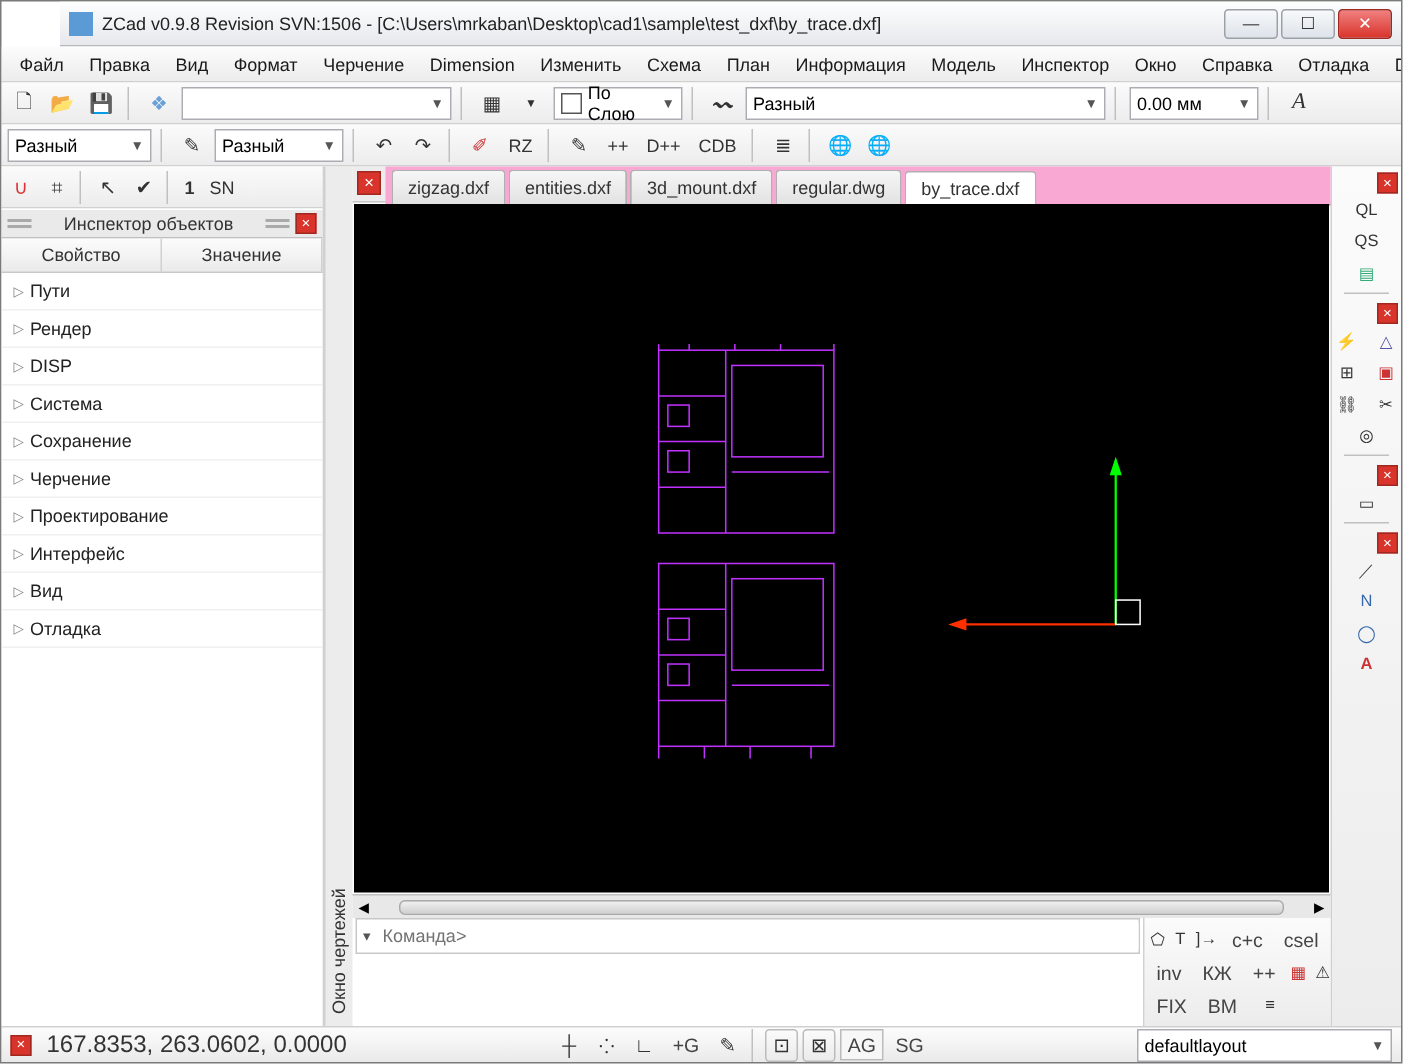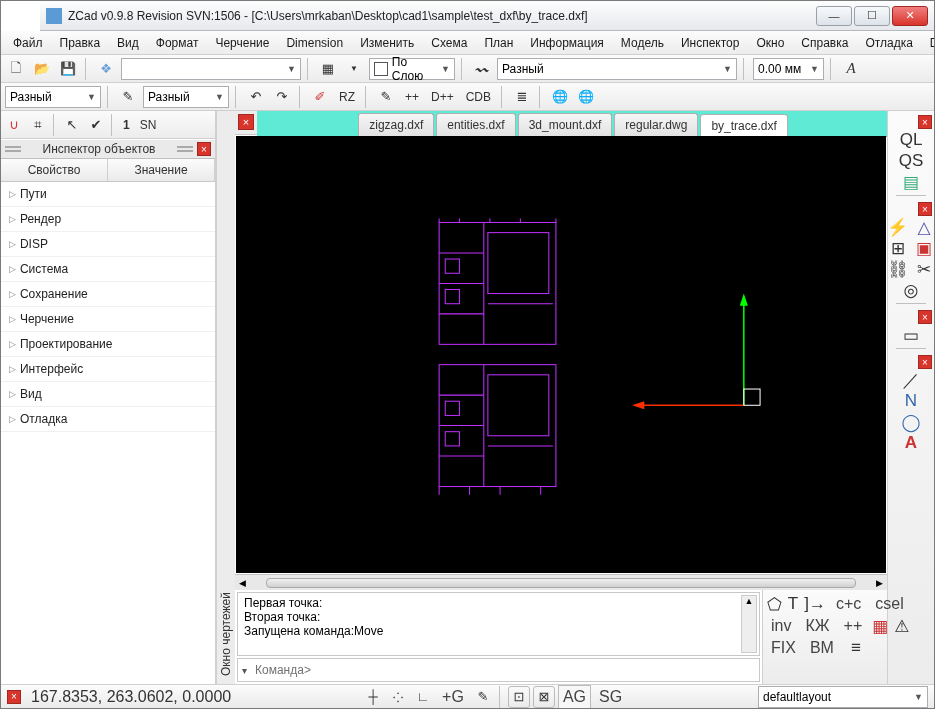--- a/index.html
+++ b/index.html
@@ -26,41 +26,41 @@
   .panelhdr .xbtn{ width:14px; height:14px; background:#d9342b; color:#fff; font-size:10px; display:flex; align-items:center; justify-content:center; border:1px solid #a02820; margin-right:4px;}
   .gridhdr { display:flex; background:linear-gradient(#fcfcfc,#eaeaea); border-bottom:1px solid #c8c8c8;}
   .gridhdr div { flex:1; padding:4px 6px; border-right:1px solid #d0d0d0; text-align:center; color:#333;}
   .tree { flex:1; background:#fff; overflow:auto;}
   .treeitem { padding:5px 8px; color:#222; display:flex; align-items:center; gap:4px; border-bottom:1px solid #f0f0f0;}
   .treeitem .exp { font-size:9px; color:#888;}
   .center { flex:1; display:flex; flex-direction:column; position:relative;}
   .vtabtext { writing-mode: vertical-rl; transform: rotate(180deg); font-size:12px; color:#333; padding:8px 2px; background:#ececec; border-right:1px solid #d0d0d0;}
   .doctrack{ display:flex; height:24px; background:#ececec; border-bottom:1px solid #c8c8c8;}
   .doctrack .xbtn{ width:16px; height:16px; background:#d9342b; color:#fff; font-size:11px; display:flex; align-items:center; justify-content:center; border:1px solid #a02820; margin:3px;}
-  .tabs { display:flex; align-items:flex-end; height:26px; background:#5eead4; padding-left:4px; border-bottom:1px solid #999;justify-content:center;}
+  .tabs { display:flex; align-items:flex-end; height:26px; background:#f9a8d4; padding-left:4px; border-bottom:1px solid #999;}
   .tab { padding:4px 10px; background:linear-gradient(#f6f6f6,#e2e2e2); border:1px solid #b0b0b0; border-bottom:none; margin-right:2px; border-radius:3px 3px 0 0; color:#333;}
   .tab.active { background:#fff; position:relative; top:1px;}
   .canvaswrap{ flex:1; display:flex; flex-direction:row; }
   .canvas { flex:1; background:#000; position:relative; margin:1px;}
   .hscroll { height:16px; background:#e8e8e8; border-top:1px solid #c0c0c0; display:flex; align-items:center;}
   .hscroll .thumb{ flex:1; height:10px; background:linear-gradient(#f0f0f0,#d0d0d0); border:1px solid #aaa; margin:0 16px; border-radius:4px;}
   .cmdlog { height:64px; background:#fff; border:1px solid #c8c8c8; margin:2px; padding:3px 6px; font-size:12px; overflow:auto; position:relative;}
   .cmdline { height:24px; display:flex; align-items:center; background:#fff; border:1px solid #c8c8c8; margin:0 2px 2px 2px;}
   .cmdline .arrow{padding:0 4px;color:#555;font-size:10px;}
   .cmdline .prompt{ padding:0 4px; color:#737373;}
   .cmdline input{ flex:1; border:none; outline:none; font-size:12px; padding:2px;}
   .rightcol { width:47px; background:linear-gradient(#fbfbfb,#ececec); border-left:1px solid #d0d0d0; display:flex; flex-direction:column; align-items:center; padding:2px 0; gap:1px;}
   .rightcol .xclose{width:14px;height:14px;background:#d9342b;color:#fff;font-size:10px;display:flex;align-items:center;justify-content:center;align-self:flex-end;margin:2px 2px 0 0;border:1px solid #a02820;}
-  .rbtn { width:26px; height:20px; display:flex; align-items:center; justify-content:center; font-size:17px; color:#333; border:1px solid transparent; border-radius:3px;}
+  .rbtn { width:26px; height:20px; display:flex; align-items:center; justify-content:center; font-size:11px; color:#333; border:1px solid transparent; border-radius:3px;}
   .rsep{width:30px; height:2px; border-top:1px solid #c0c0c0; margin:2px 0;}
   .statusbar { height:24px; background:linear-gradient(#fcfcfc,#eaeaea); border-top:1px solid #d0d0d0; display:flex; align-items:center; padding:0 6px; gap:10px;}
   .statusbar .xbtn{ width:14px; height:14px; background:#d9342b; color:#fff; font-size:10px; display:flex; align-items:center; justify-content:center; border:1px solid #a02820;}
   .coord { color:#333; font-size:16px; min-width:200px;}
   .stgrp { display:flex; gap:3px; align-items:center;}
-  .tag { padding:2px 4px; font-size:16px; color:#444; border:1px solid transparent;}
+  .tag { padding:2px 4px; font-size:13px; color:#444; border:1px solid transparent;}
   .tag.box{border-color:#bbb; background:#f7f7f7;}
   svg.floorplan line, svg.floorplan rect { stroke:#c030ff; stroke-width:1; fill:none;}
 </style>
 </head>
 <body>
 
 <div class="titlebar">
   <div class="icon"></div>
   <div class="title">ZCad v0.9.8 Revision SVN:1506 - [C:\Users\mrkaban\Desktop\cad1\sample\test_dxf\by_trace.dxf]</div>
   <div class="winbtns">
@@ -107,21 +107,21 @@
     <span>По Слою</span>
     <span class="arrow">▼</span>
   </div>
   <div class="sep"></div>
   <div class="tbtn">〰</div>
   <div class="combo" style="width:240px">
     <span>Разный</span>
     <span class="arrow">▼</span>
   </div>
   <div class="sep"></div>
-  <div class="combo" style="width:71px">
+  <div class="combo" style="width:86px">
     <span>0.00 мм</span>
     <span class="arrow">▼</span>
   </div>
   <div class="sep"></div>
   <div class="tbtn" style="font-style:italic;font-family:serif;font-size:15px">A</div>
 </div>
 
 <div class="toolbar">
   <div class="combo" style="width:96px">
     <span>Разный</span>
@@ -272,29 +272,20 @@
         </svg>
       </div>
     </div>
     <div class="hscroll">
       <span style="padding:0 4px;font-size:9px">◀</span>
         <div class="thumb"></div>
         <span style="padding:0 4px;font-size:9px">▶</span>
     </div>
     <div style="display:flex">
       <div style="flex:1;display:flex;flex-direction:column">
-        <div class="cmdlog">
-
-          <div>Первая точка:</div>
-          <div>Вторая точка:</div>
-          <div>Запущена команда:Move</div>
-          <div style="position:absolute;right:2px;top:2px;bottom:2px;width:16px;background:#eee;border:1px solid #ccc">
-              <div style="font-size:9px;text-align:center">▲</div>
-            </div>
-        </div>
         <div class="cmdline">
           <span class="arrow">▾</span>
           <span class="prompt">Команда&gt;</span>
           <input type="text" style="">
         </div>
       </div>
       <div style="width:125px;background:linear-gradient(#fbfbfb,#ececec);border-left:1px solid #d0d0d0;padding:3px">
         <div style="display:flex;gap:4px;align-items:center;height:22px">
           <span class="rbtn">⬠</span>
           <span class="rbtn">T</span>

